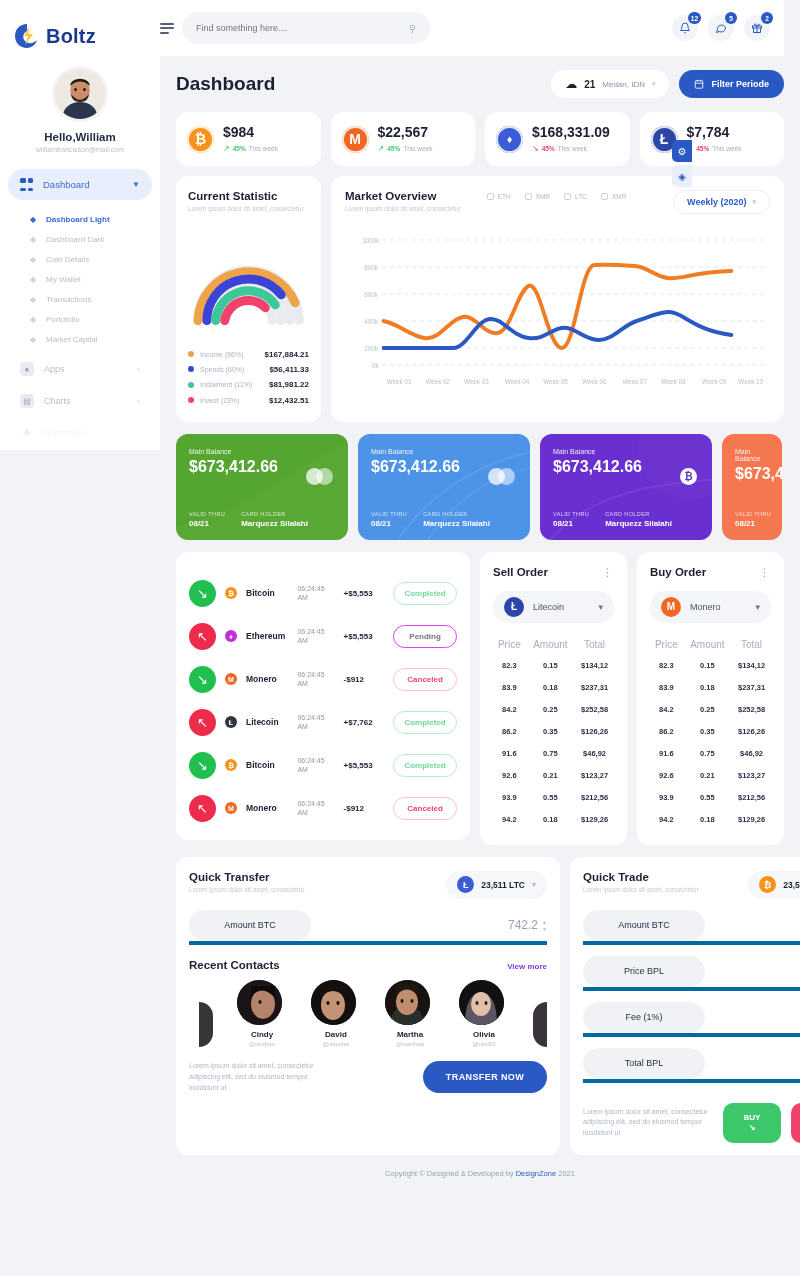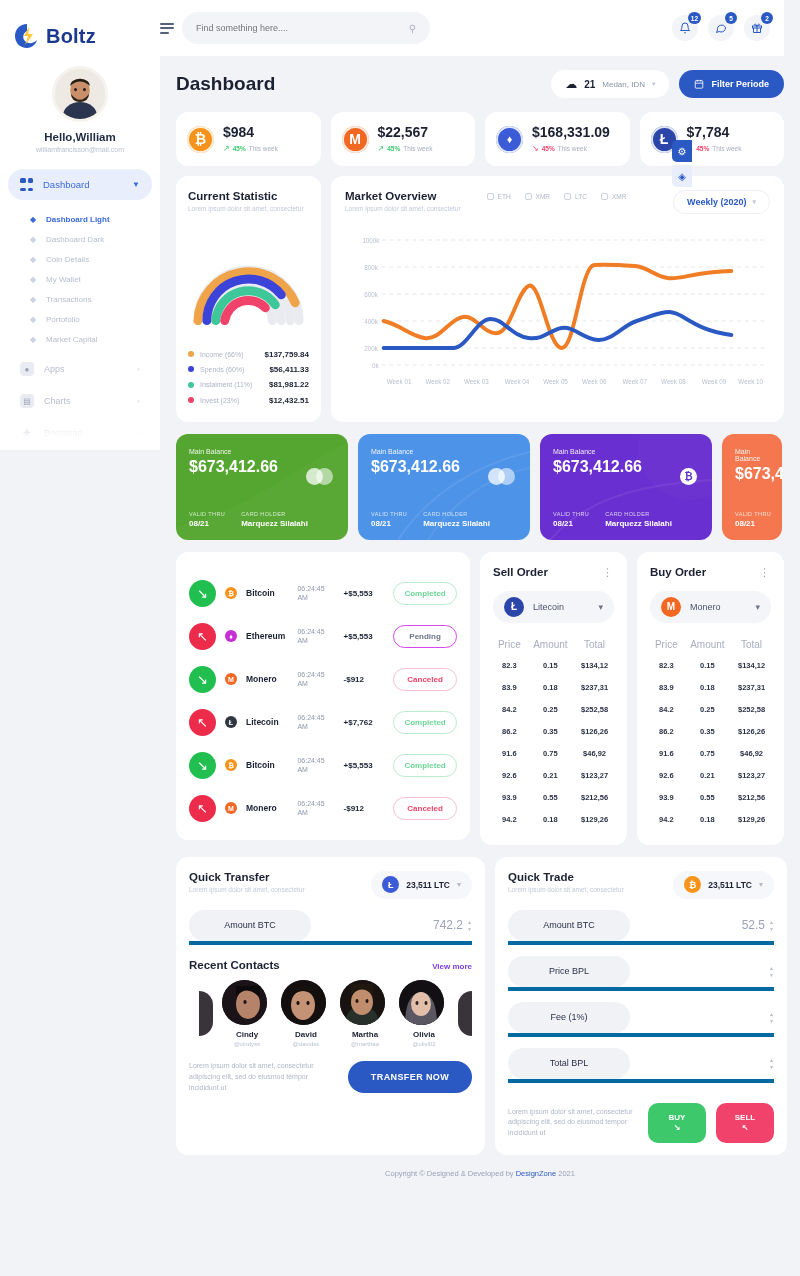--- a/index.html
+++ b/index.html
@@ -235,21 +235,21 @@
   .field-label {
     background: #f1f2f6; border-radius: 18px; height: 31px; width: 122px;
     display: flex; align-items: center; justify-content: center;
     font-size: 9px; color: #2a3146;
   }
   .field-val { margin-left: auto; font-size: 12px; color: #9aa2b8; padding-right: 4px; }
   .stepper { display: flex; flex-direction: column; gap: 1px; font-size: 5px; color: #b5bbc9; }
   .contacts-head { display: flex; align-items: baseline; margin-top: 14px; }
   .contacts-title { font-size: 11.5px; font-weight: 700; color: #1b2133; }
   .view-more { margin-left: auto; font-size: 8px; font-weight: 600; color: #7b3fe4; }
-  .contacts { display: flex; gap: 9px; margin-top: 9px; padding-left: 10px; align-items: center; }
+  .contacts { display: flex; gap: 24px; margin-top: 9px; padding-left: 10px; align-items: flex-end; }
   .contact { text-align: center; width: 50px; }
   .c-av { width: 45px; height: 45px; border-radius: 50%; overflow: hidden; position: relative; background: #2c2c34; }
   .c-name { font-size: 8px; font-weight: 700; color: #1b2133; margin-top: 5px; }
   .c-user { font-size: 6px; color: #b9bfcf; margin-top: 2px; }
   .edge-av { width: 14px; height: 45px; border-radius: 0 22px 22px 0; background: #39343a; overflow: hidden; flex: 0 0 auto; }
   .edge-av.r { border-radius: 22px 0 0 22px; }
   .foot-row { display: flex; align-items: center; gap: 10px; margin-top: 14px; }
   .foot-text { font-size: 7px; color: #b0b6c6; line-height: 1.55; width: 130px; }
   .transfer-btn {
     margin-left: auto; background: #2b59c3; color: #fff; border-radius: 20px;
@@ -496,21 +496,21 @@
             <path d="M10 98 A51 51 0 0 1 108 80" fill="none" stroke="#f0a44a" stroke-width="9" stroke-linecap="round"></path>
             <path d="M19 98 A42 42 0 0 1 94 72" fill="none" stroke="#3b43d8" stroke-width="9" stroke-linecap="round"></path>
             <path d="M28 98 A33 33 0 0 1 88 82" fill="none" stroke="#3ec89a" stroke-width="9" stroke-linecap="round"></path>
             <path d="M37 98 A24 24 0 0 1 78 85" fill="none" stroke="#f0426b" stroke-width="9" stroke-linecap="round"></path>
           </svg>
         </div>
         <div class="legend-list">
           <div class="legend-row">
             <span class="lg-dot" style="background:#f0a44a"></span>
             <span class="lg-name">Income (66%)</span>
-            <span class="lg-val">$137,759.84</span>
+            <span class="lg-val">$167,884.21</span>
           </div>
           <div class="legend-row">
             <span class="lg-dot" style="background:#3b43d8"></span>
             <span class="lg-name">Spends (60%)</span>
             <span class="lg-val">$56,411.33</span>
           </div>
           <div class="legend-row">
             <span class="lg-dot" style="background:#3ec89a"></span>
             <span class="lg-name">Instalment (11%)</span>
             <span class="lg-val">$81,981.22</span>

